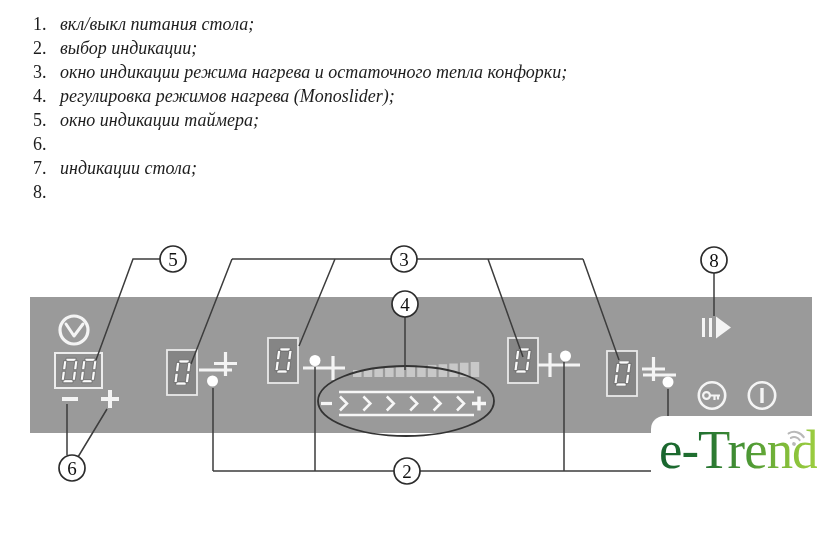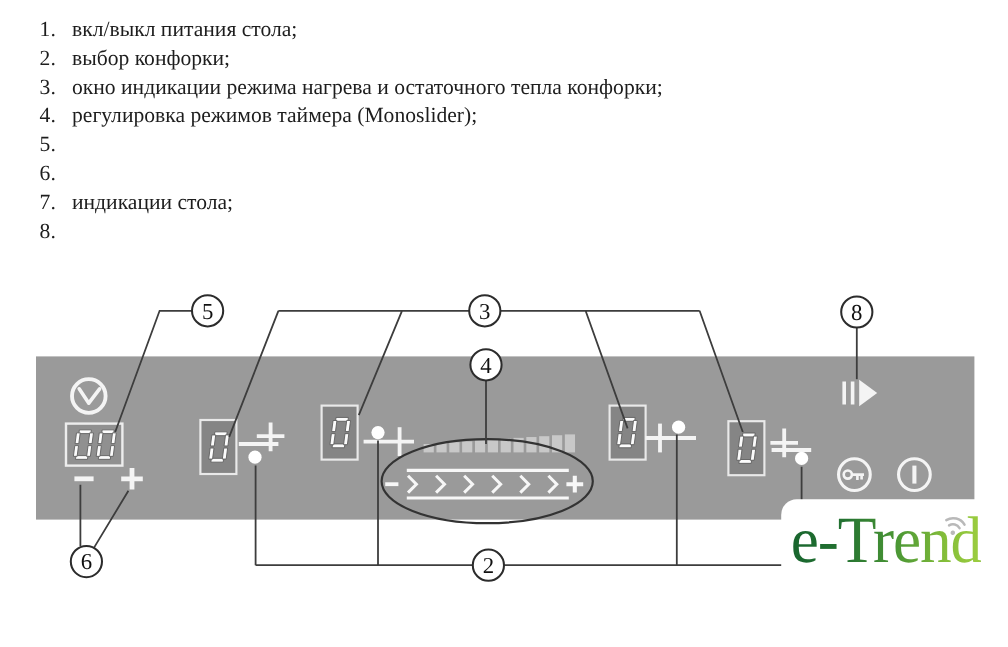--- a/index.html
+++ b/index.html
@@ -1,21 +1,21 @@
 <!DOCTYPE html>
 <html><head>
 <meta charset="utf-8">
 <style>
   html,body{margin:0;padding:0;background:#ffffff;}
   .page{position:relative;width:840px;height:539px;background:#ffffff;overflow:hidden;
         font-family:"Liberation Serif", serif;}
   .legend{position:absolute;left:33px;top:12px;color:#1d1d1d;font-size:18px;line-height:24px;}
   .legend .row{display:flex;}
   .legend .num{width:27px;flex:0 0 27px;}
-  .legend .txt{white-space:nowrap;}
+  .legend .txt{white-space:nowrap;font-style:italic;}
   svg.diagram{position:absolute;left:0;top:0;z-index:1;}
   .logo-box{position:absolute;left:651px;top:416px;width:189px;height:123px;background:#ffffff;
             border-top-left-radius:13px;z-index:2;}
   .logo-text{position:absolute;left:8px;top:6px;font-family:"Liberation Serif",serif;
              font-size:55px;font-weight:400;letter-spacing:-1px;line-height:1;
              transform:scaleX(0.96);transform-origin:left top;
              background:linear-gradient(90deg,#18652e 0%,#237231 28%,#4f9a35 58%,#86bf3a 82%,#9ccd40 100%);
              -webkit-background-clip:text;background-clip:text;color:transparent;}
   .wifi{position:absolute;left:133px;top:12px;}
 </style>
@@ -24,32 +24,33 @@
 
 <div class="page">
 
   <div class="legend">
     <div class="row">
         <span class="num">1.</span>
         <span class="txt">вкл/выкл питания стола;</span>
       </div>
     <div class="row">
         <span class="num">2.</span>
-        <span class="txt">выбор конфорки;</span>
+        <span class="txt">выбор индикации;</span>
       </div>
     <div class="row">
         <span class="num">3.</span>
         <span class="txt">окно индикации режима нагрева и остаточного тепла конфорки;</span>
       </div>
     <div class="row">
         <span class="num">4.</span>
-        <span class="txt">регулировка режимов таймера (Monoslider);</span>
+        <span class="txt">регулировка режимов нагрева (Monoslider);</span>
       </div>
     <div class="row">
         <span class="num">5.</span>
+        <span class="txt">окно индикации таймера;</span>
       </div>
     <div class="row">
         <span class="num">6.</span>
       </div>
     <div class="row">
         <span class="num">7.</span>
         <span class="txt">индикации стола;</span>
       </div>
     <div class="row">
         <span class="num">8.</span>

